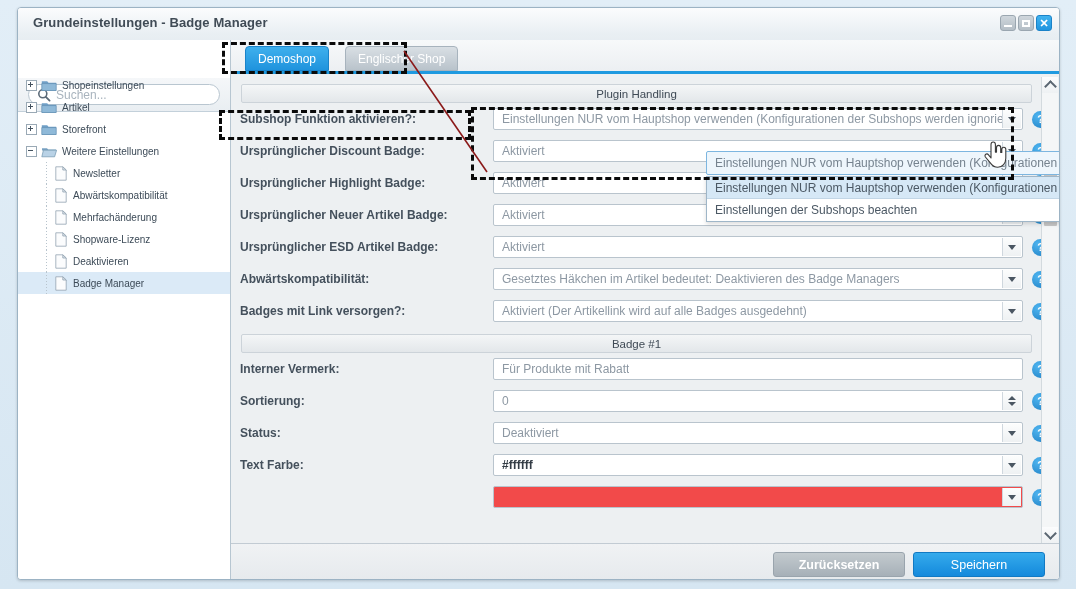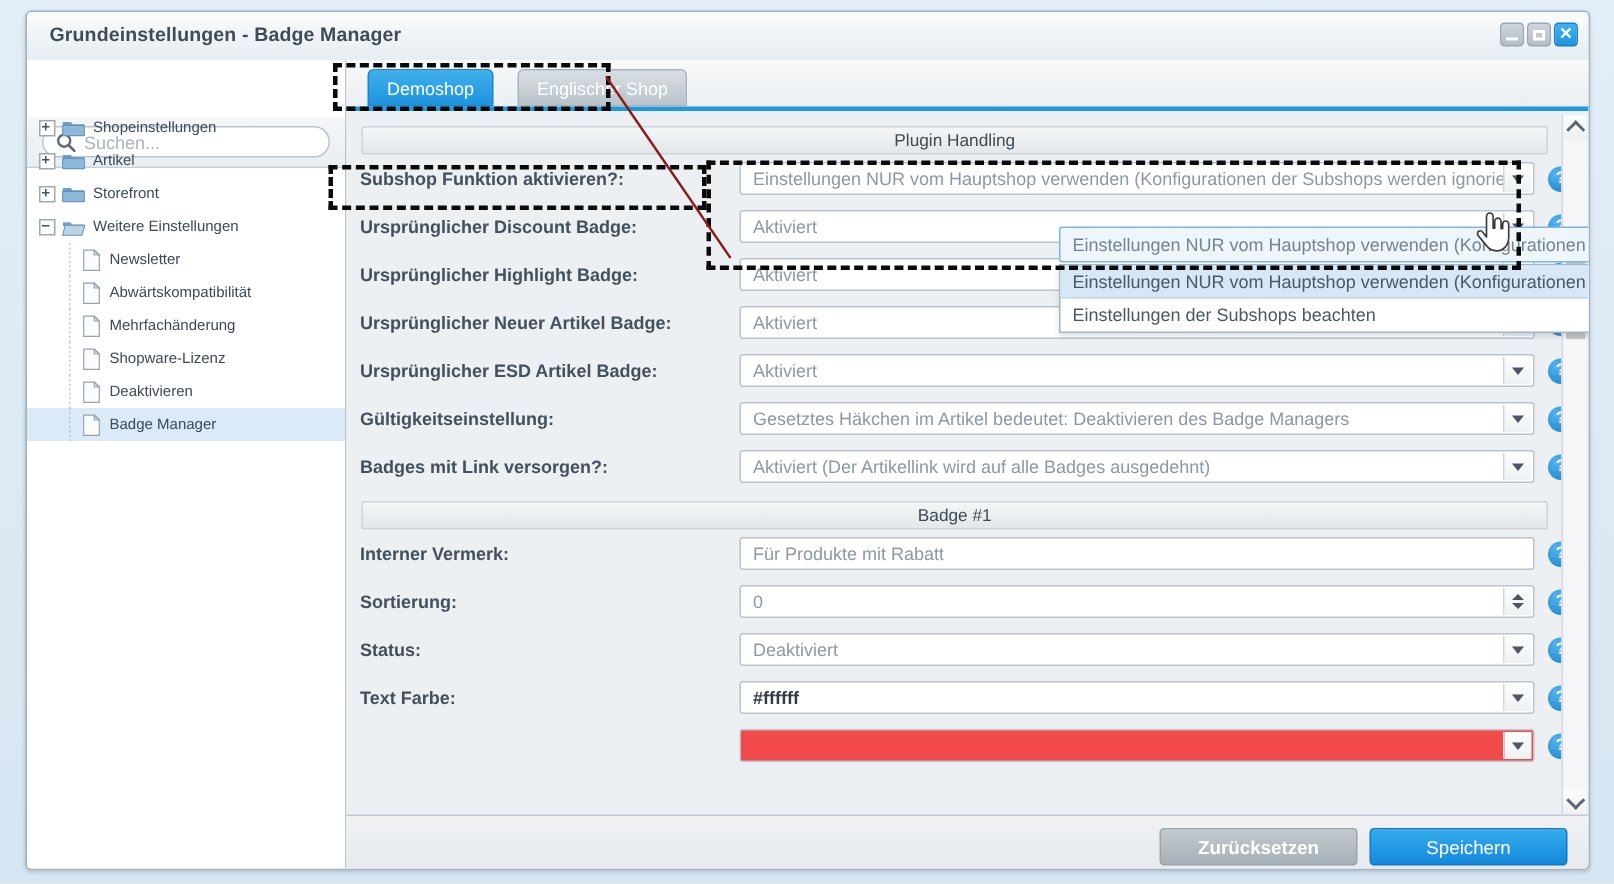--- a/index.html
+++ b/index.html
@@ -621,21 +621,21 @@
                 <div class="lbl">Ursprünglicher ESD Artikel Badge:</div>
                 <div class="ctrl">
                   <span class="val">Aktiviert</span>
                   <span class="trigger">
                     <span class="caret"></span>
                   </span>
                 </div>
                 <div class="help">?</div>
               </div>
               <div class="row">
-                <div class="lbl">Gültigkeitseinstellung:</div>
+                <div class="lbl">Abwärtskompatibilität:</div>
                 <div class="ctrl">
                   <span class="val">Gesetztes Häkchen im Artikel bedeutet: Deaktivieren des Badge Managers</span>
                   <span class="trigger">
                     <span class="caret"></span>
                   </span>
                 </div>
                 <div class="help">?</div>
               </div>
               <div class="row">
                 <div class="lbl">Badges mit Link versorgen?:</div>

